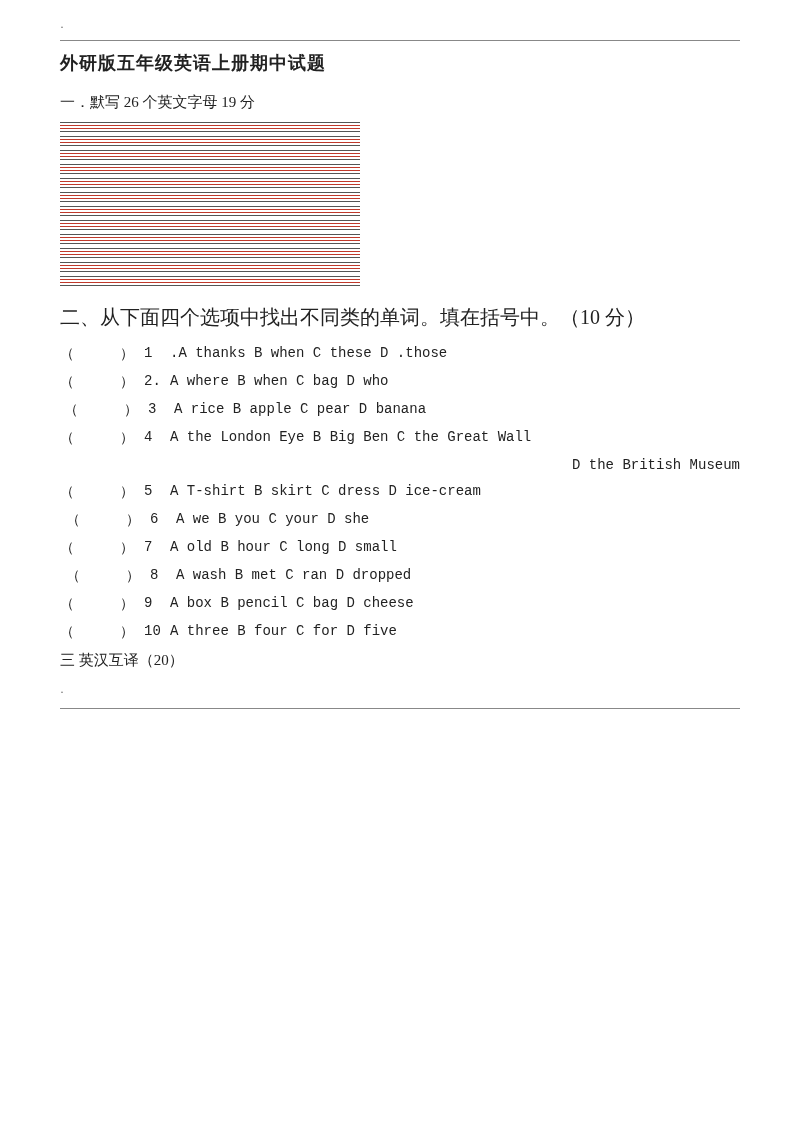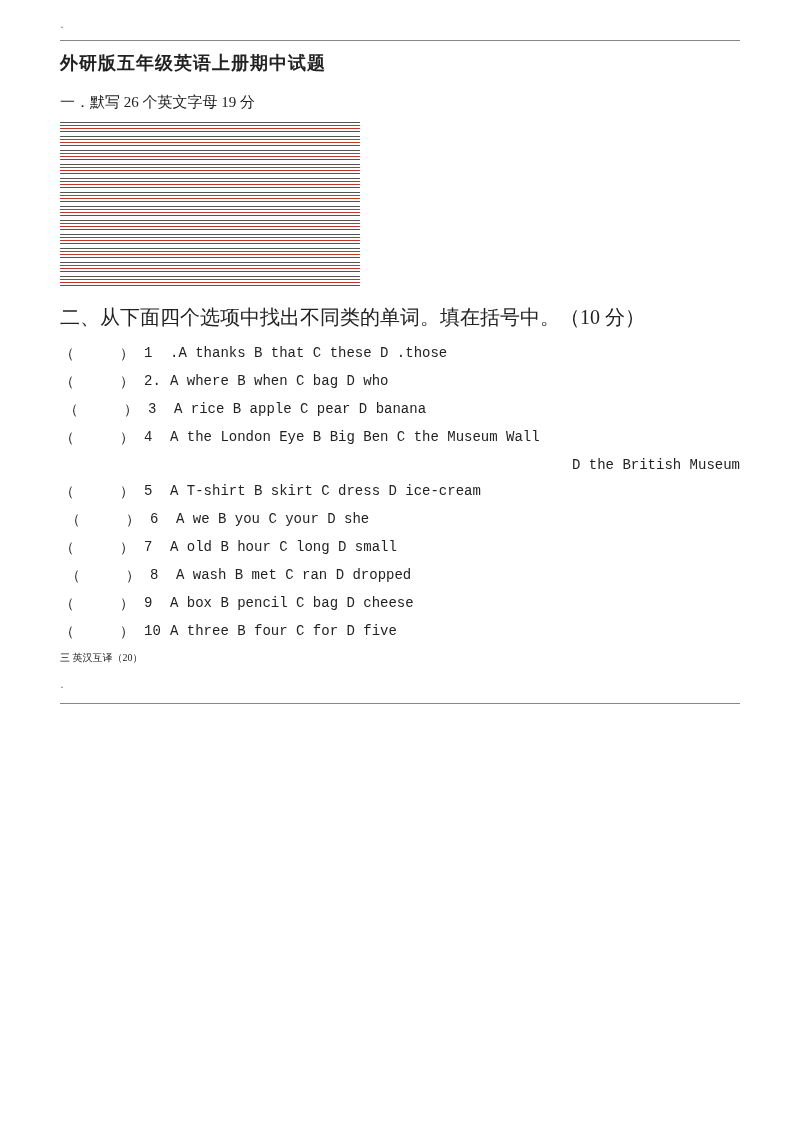--- a/index.html
+++ b/index.html
@@ -101,21 +101,21 @@
 
     .indent-row {
       padding-left: 120px;
       font-size: 14px;
       font-family: "Courier New", monospace;
       margin-bottom: 10px;
       text-align: right;
     }
 
     .section3-title {
-      font-size: 10px;
+      font-size: 15px;
       margin-top: 10px;
       margin-bottom: 10px;
     }
 
     .bottom-dot {
       font-size: 12px;
       color: #666;
       margin-top: 15px;
     }
 
@@ -222,21 +222,21 @@
 
 </div>
 
 <div class="section2-title">二、从下面四个选项中找出不同类的单词。填在括号中。（10 分）</div>
 
 <div class="question-row">
   <span class="paren-left">（</span>
   <span style="min-width:40px;display:inline-block;">&nbsp;&nbsp;&nbsp;&nbsp;</span>
   <span class="paren-right">）</span>
   <span class="q-num">1</span>
-  <span class="q-content">.A thanks  B that  C these   D .those</span>
+  <span class="q-content">.A thanks  B when  C these   D .those</span>
 </div>
 
 <div class="question-row">
   <span class="paren-left">（</span>
   <span style="min-width:40px;display:inline-block;">&nbsp;&nbsp;&nbsp;&nbsp;</span>
   <span class="paren-right">）</span>
   <span class="q-num">2.</span>
   <span class="q-content">A where B when C bag D who</span>
 </div>
 
@@ -246,21 +246,21 @@
   <span class="paren-right">）</span>
   <span class="q-num">3</span>
   <span class="q-content">A rice B apple C pear D banana</span>
 </div>
 
 <div class="question-row">
   <span class="paren-left">（</span>
   <span style="min-width:40px;display:inline-block;">&nbsp;&nbsp;&nbsp;&nbsp;</span>
   <span class="paren-right">）</span>
   <span class="q-num">4</span>
-  <span class="q-content">A the London Eye B Big Ben C the Museum Wall</span>
+  <span class="q-content">A the London Eye B Big Ben C the Great Wall</span>
 </div>
 <div class="indent-row">D the British Museum</div>
 
 <div class="question-row">
   <span class="paren-left">（</span>
   <span style="min-width:40px;display:inline-block;">&nbsp;&nbsp;&nbsp;&nbsp;</span>
   <span class="paren-right">）</span>
   <span class="q-num">5</span>
   <span class="q-content">A T-shirt B skirt C dress D ice-cream</span>
 </div>

